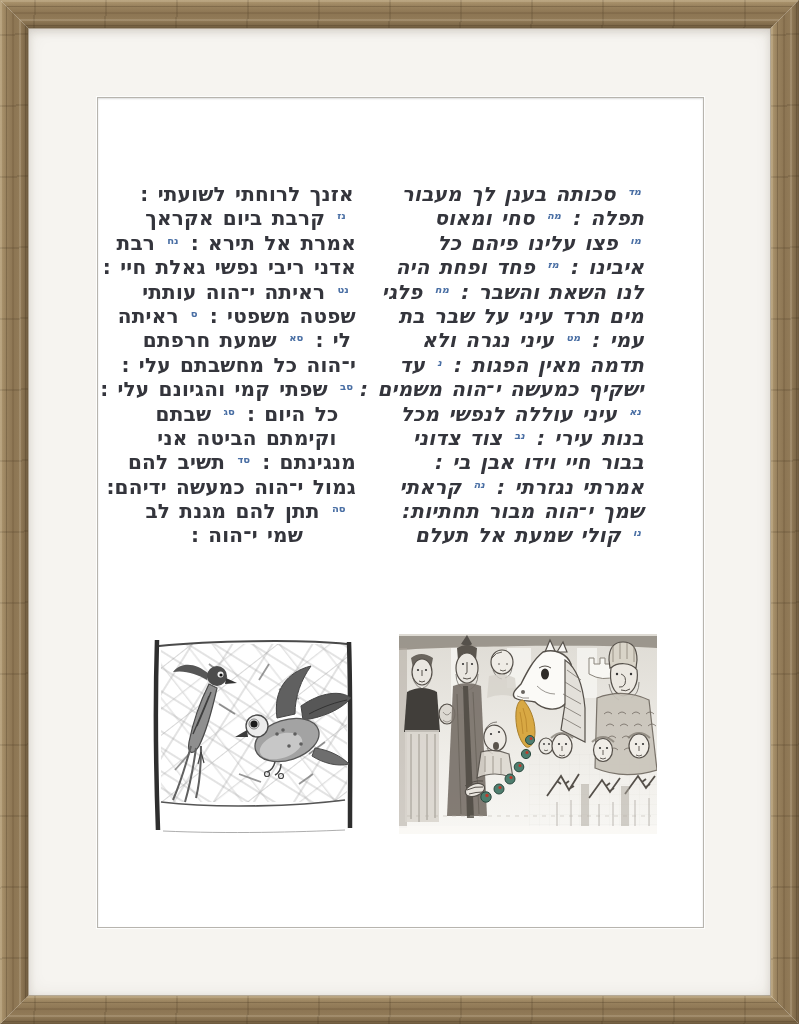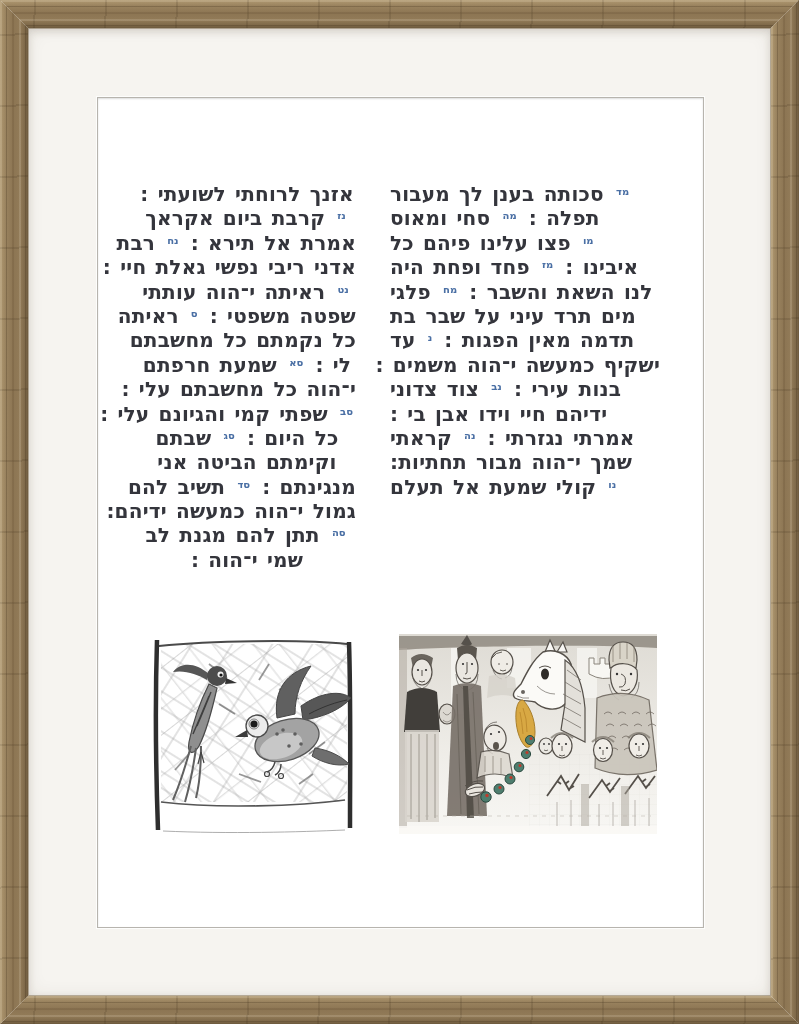--- a/index.html
+++ b/index.html
@@ -38,21 +38,21 @@
   
   .artwork{position:absolute;left:69px;top:69px;width:605px;height:829px;
     background:#ffffff;border:1px solid #b7b4ae;
     box-shadow:inset 0 1px 2px rgba(0,0,0,.14), 0 0 0 1px rgba(255,255,255,.8);}
 
   
   .col{position:absolute;direction:rtl;unicode-bidi:isolate;
     font-family:"DejaVu Sans",sans-serif;font-weight:bold;
     color:var(--ink,#34353c);font-size:20px;line-height:24.4px;
     letter-spacing:.2px;word-spacing:2px;white-space:nowrap;}
-  .col-right{left:292px;top:84px;width:270px;text-align:left;}
+  .col-right{left:276px;top:84px;width:270px;text-align:right;font-style:italic;}
   .col-left{left:40px;top:84px;width:218px;text-align:center;}
   .tline{height:24.4px;}
   .vn{color:var(--vn,#4a6fa4);font-size:10px;font-weight:bold;
     position:relative;top:-6px;margin:0 3px;letter-spacing:0;}
 
   
   .panel{position:absolute;}
   .panel-birds{left:51px;top:536px;width:208px;height:200px;}
   .panel-crowd{left:301px;top:536px;width:258px;height:200px;}
   svg{display:block;}
@@ -69,37 +69,38 @@
   <div class="mat">
     <div class="artwork">
 
       <div class="col col-right">
           <div class="tline"><span class="vn">מד</span> סכותה בענן לך מעבור</div>
           <div class="tline">תפלה : <span class="vn">מה</span> סחי ומאוס</div>
           <div class="tline"><span class="vn">מו</span> פצו עלינו פיהם כל</div>
           <div class="tline">איבינו : <span class="vn">מז</span> פחד ופחת היה</div>
           <div class="tline">לנו השאת והשבר : <span class="vn">מח</span> פלגי</div>
           <div class="tline">מים תרד עיני על שבר בת</div>
+          <div class="tline">עמי : <span class="vn">מט</span> עיני נגרה ולא</div>
           <div class="tline">תדמה מאין הפגות : <span class="vn">נ</span> עד</div>
           <div class="tline">ישקיף כמעשה י־הוה משמים :</div>
+          <div class="tline"><span class="vn">נא</span> עיני עוללה לנפשי מכל</div>
           <div class="tline">בנות עירי : <span class="vn">נב</span> צוד צדוני</div>
-          <div class="tline">ידיהם חיי וידו אבן בי :</div>
+          <div class="tline">בבור חיי וידו אבן בי :</div>
           <div class="tline">אמרתי נגזרתי : <span class="vn">נה</span> קראתי</div>
           <div class="tline">שמך י־הוה מבור תחתיות:</div>
           <div class="tline"><span class="vn">נו</span> קולי שמעת אל תעלם</div>
         </div>
 
       <div class="col col-left">
           <div class="tline">אזנך לרוחתי לשועתי :</div>
           <div class="tline"><span class="vn">נז</span> קרבת ביום אקראך</div>
           <div class="tline">אמרת אל תירא : <span class="vn">נח</span> רבת</div>
           <div class="tline">אדני ריבי נפשי גאלת חיי :</div>
           <div class="tline"><span class="vn">נט</span> ראיתה י־הוה עותתי</div>
           <div class="tline">שפטה משפטי : <span class="vn">ס</span> ראיתה</div>
-          <div class="tline">כל נקמתם כל מחשבתם</div>
           <div class="tline">לי : <span class="vn">סא</span> שמעת חרפתם</div>
           <div class="tline">י־הוה כל מחשבתם עלי :</div>
           <div class="tline"><span class="vn">סב</span> שפתי קמי והגיונם עלי :</div>
           <div class="tline">כל היום : <span class="vn">סג</span> שבתם</div>
           <div class="tline">וקימתם הביטה אני</div>
           <div class="tline">מנגינתם : <span class="vn">סד</span> תשיב להם</div>
           <div class="tline">גמול י־הוה כמעשה ידיהם:</div>
           <div class="tline"><span class="vn">סה</span> תתן להם מגנת לב</div>
           <div class="tline">שמי י־הוה :</div>
         </div>

